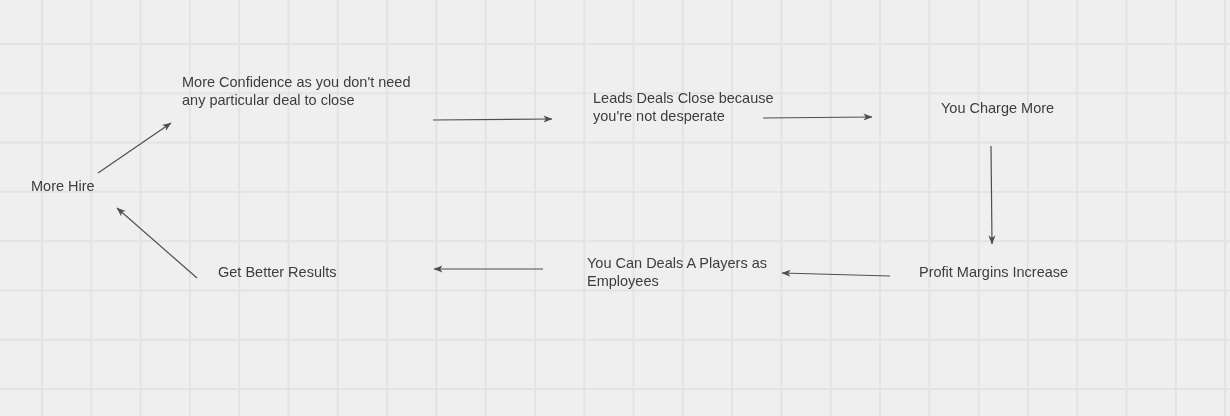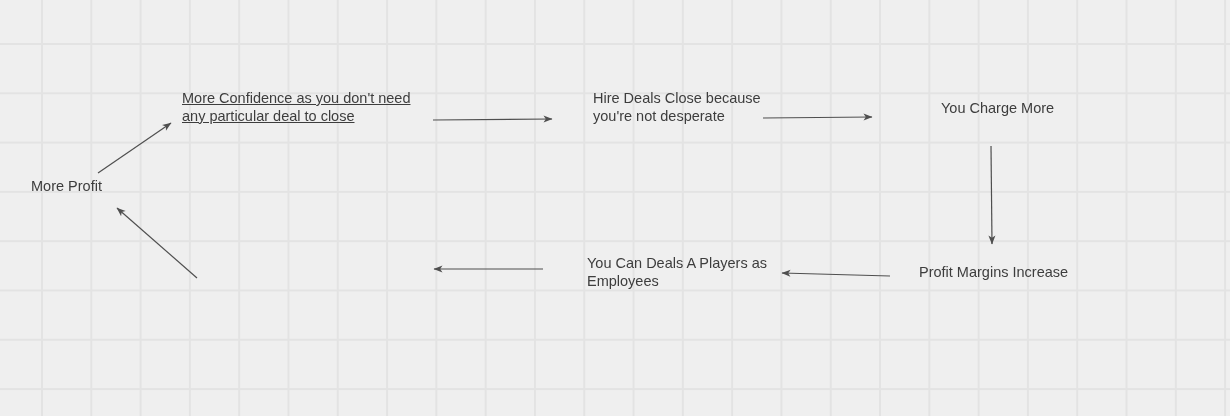--- a/index.html
+++ b/index.html
@@ -31,21 +31,21 @@
     stroke-width: 1.2;
   }
   .node {
     position: absolute;
     font-size: 14.5px;
     line-height: 17.5px;
     color: #3d3d3d;
     white-space: pre-line;
     cursor: default;
   }
-  .node-more-confidence        { left: 182px; top: 90px; text-decoration: underline;  }
+  .node-more-confidence        { left: 182px; top: 74px;  }
   .node-more-deals-close       { left: 593px; top: 90px;  }
   .node-you-charge-more        { left: 941px; top: 100px; }
   .node-more-leads             { left: 31px;  top: 178px; }
   .node-get-better-results     { left: 218px; top: 264px; }
   .node-you-can-hire-a-players { left: 587px; top: 255px; }
   .node-profit-margins         { left: 919px; top: 264px; }
 </style>
 </head>
 <body>
 
@@ -59,29 +59,30 @@
     </defs>
     <line x1="98" y1="173" x2="171" y2="123" marker-end="url(#arrowhead)"></line>
     <line x1="433" y1="120" x2="552" y2="119" marker-end="url(#arrowhead)"></line>
     <line x1="763" y1="118" x2="872" y2="117" marker-end="url(#arrowhead)"></line>
     <line x1="991" y1="146" x2="992" y2="244" marker-end="url(#arrowhead)"></line>
     <line x1="890" y1="276" x2="782" y2="273" marker-end="url(#arrowhead)"></line>
     <line x1="543" y1="269" x2="434" y2="269" marker-end="url(#arrowhead)"></line>
     <line x1="197" y1="278" x2="117" y2="208" marker-end="url(#arrowhead)"></line>
   </svg>
 
-  <div class="node node-more-leads">More Profit</div>
+  <div class="node node-more-leads">More Hire</div>
 
   <div class="node node-more-confidence">More Confidence as you don't need
 any particular deal to close</div>
 
-  <div class="node node-more-deals-close">Hire Deals Close because
+  <div class="node node-more-deals-close">Leads Deals Close because
 you're not desperate</div>
 
   <div class="node node-you-charge-more">You Charge More</div>
 
   <div class="node node-profit-margins">Profit Margins Increase</div>
 
   <div class="node node-you-can-hire-a-players">You Can Deals A Players as
 Employees</div>
 
+  <div class="node node-get-better-results">Get Better Results</div>
 
 </div>
 
 </body></html>

